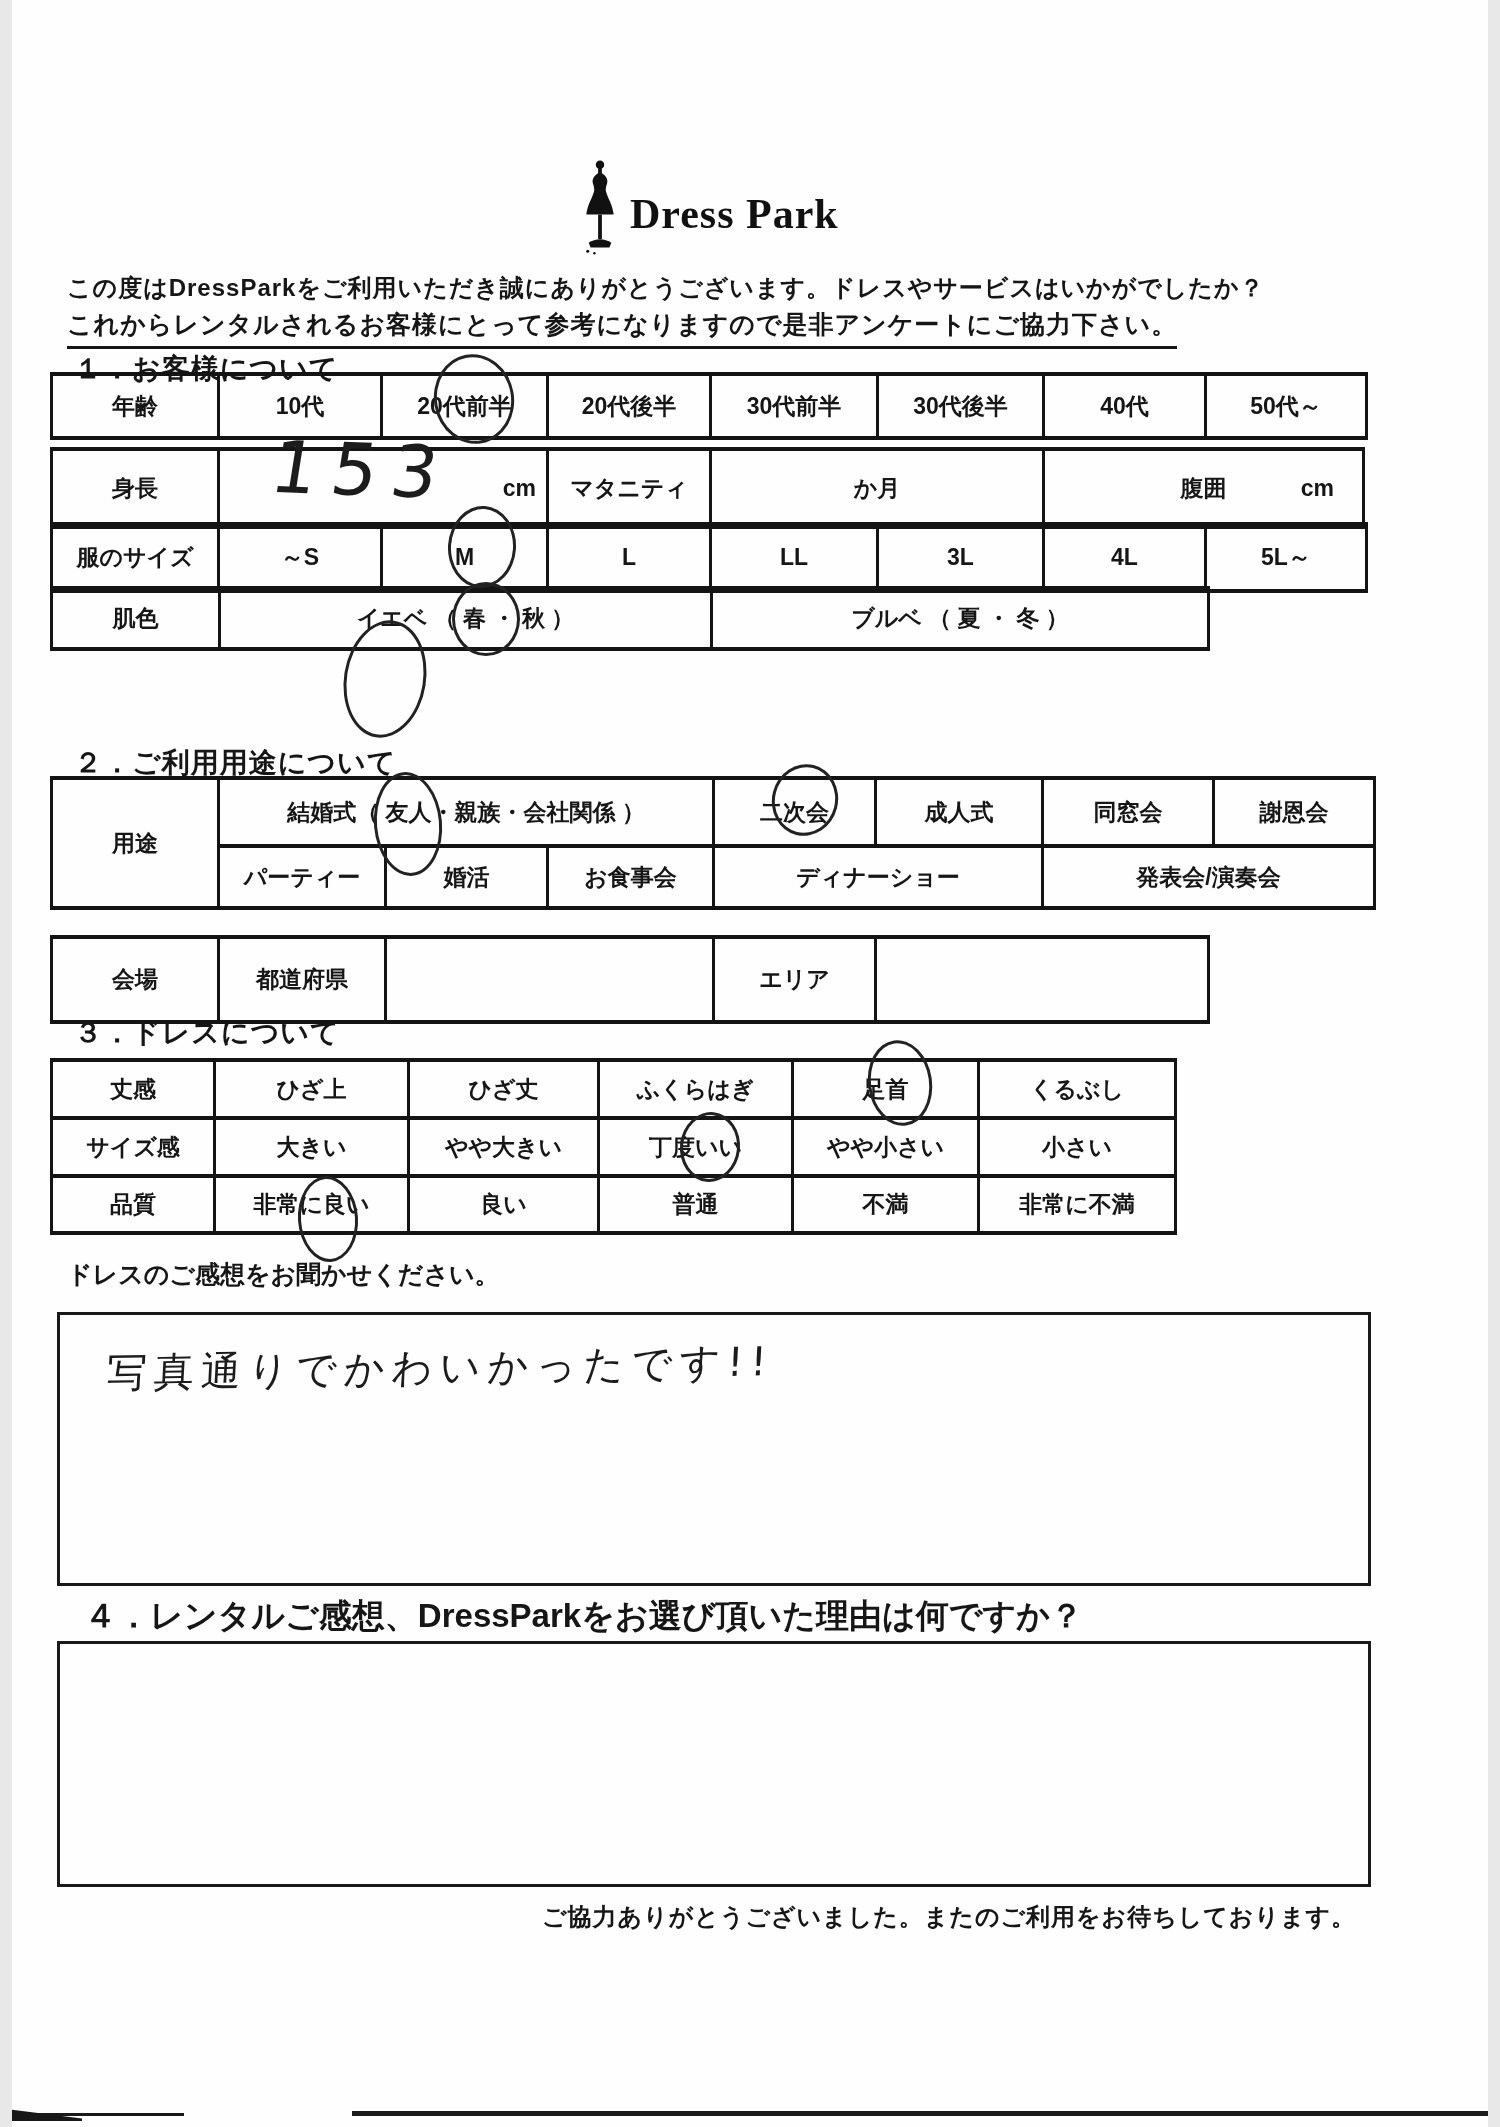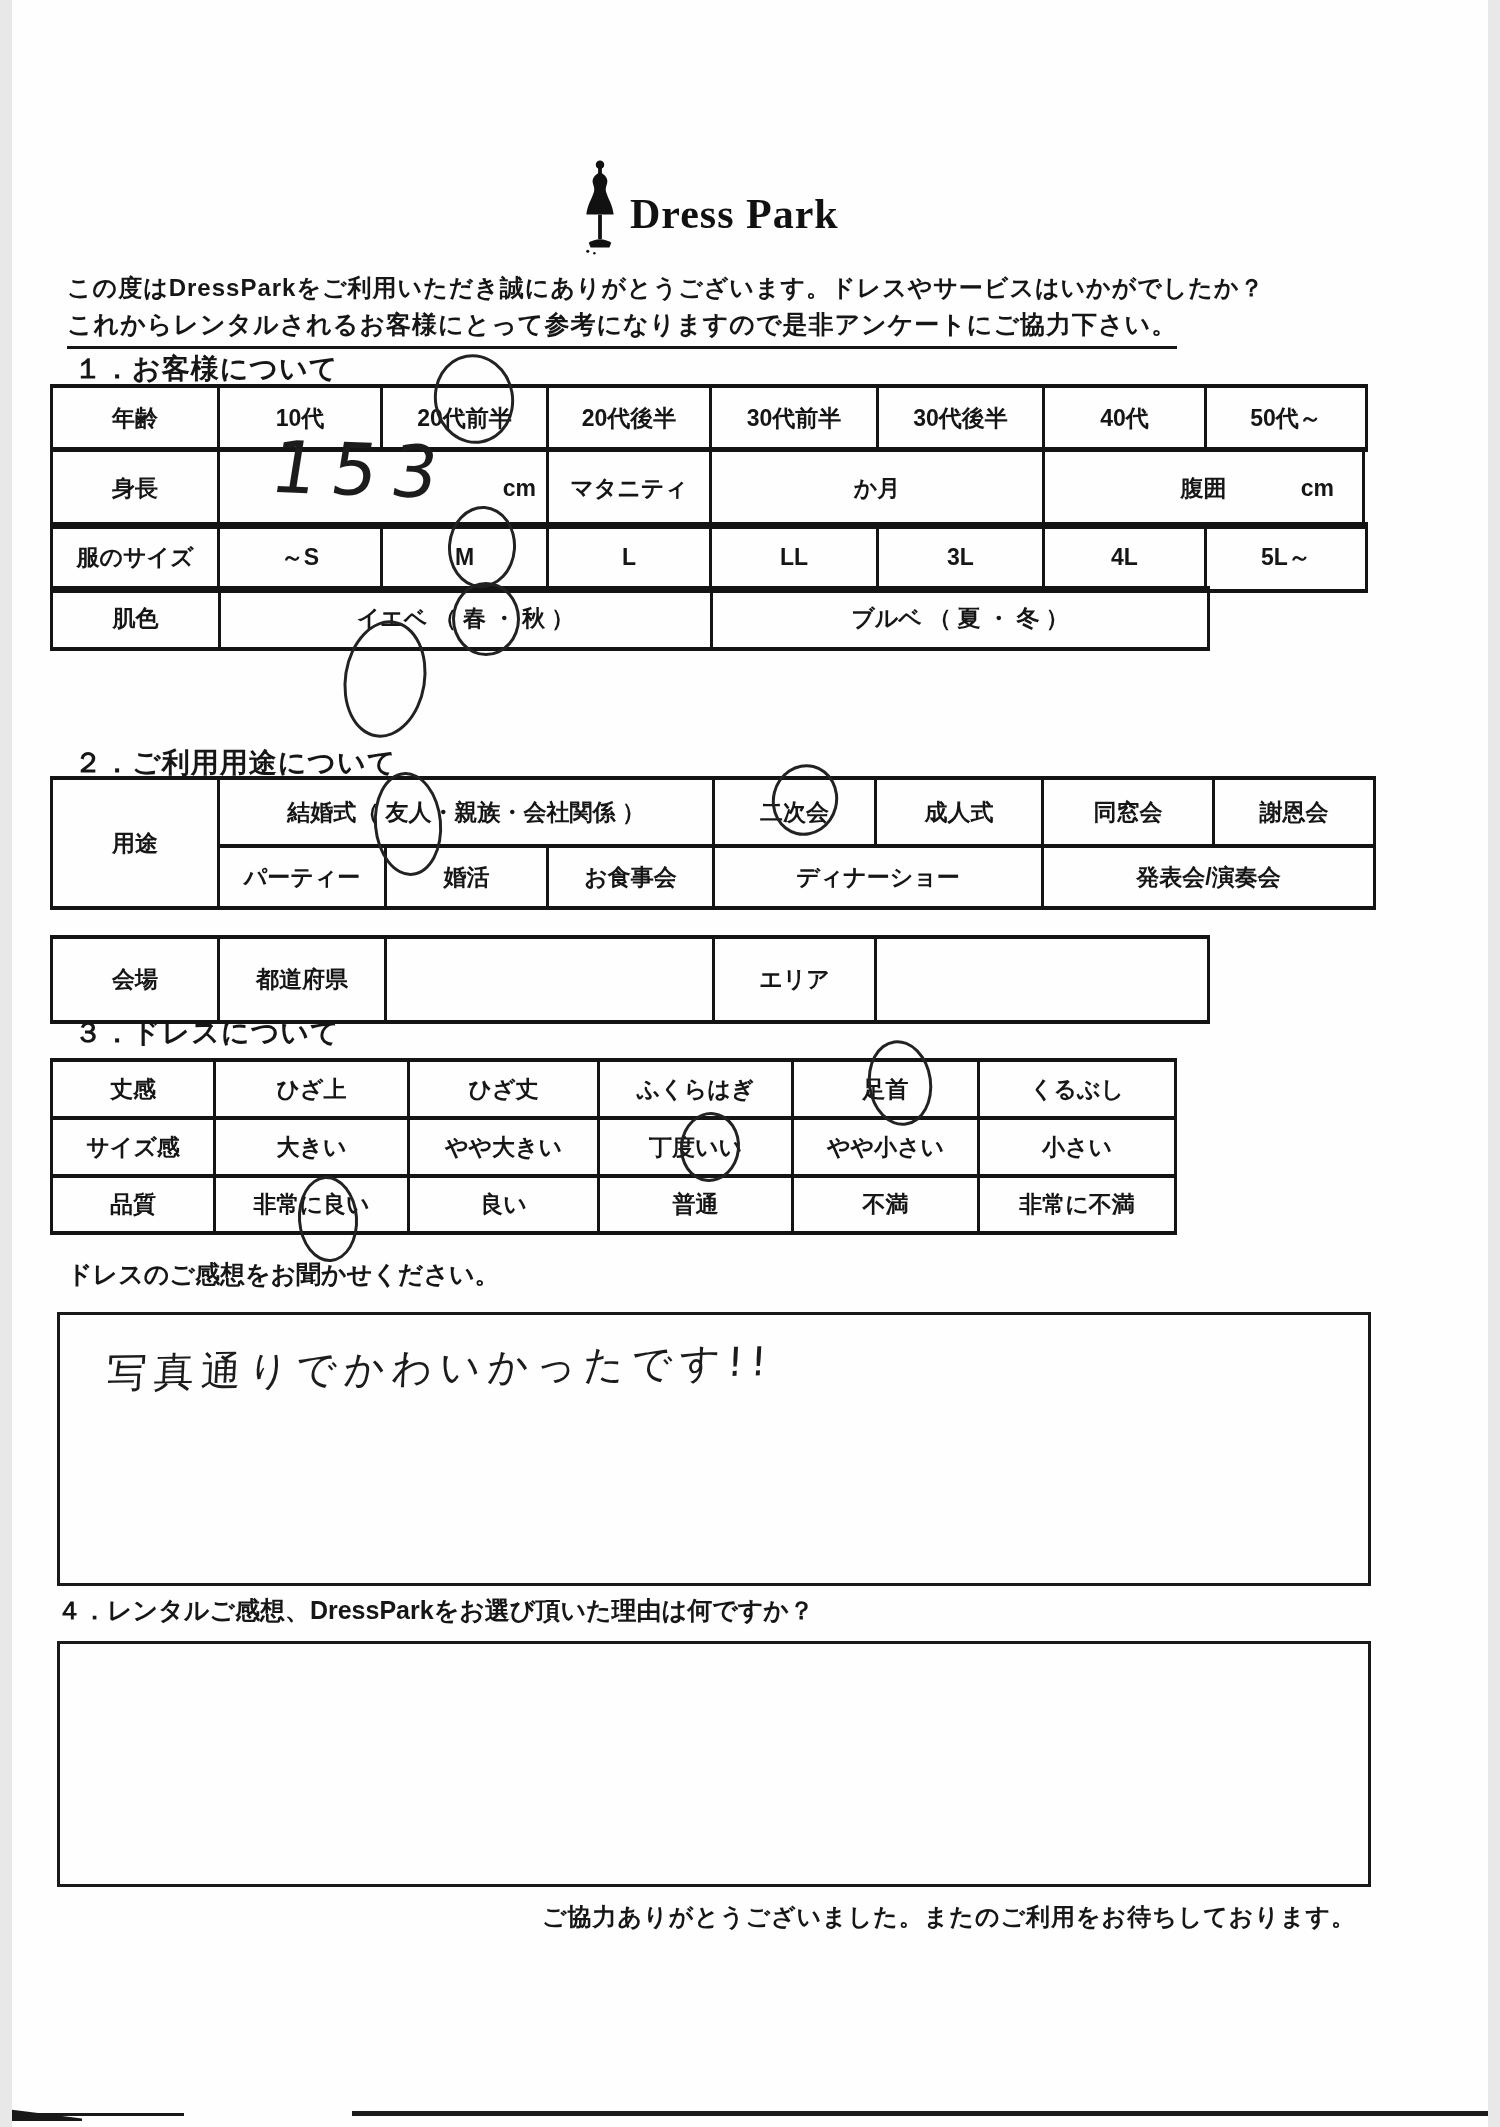--- a/index.html
+++ b/index.html
@@ -11,21 +11,21 @@
   .logo-text{font-family:"Liberation Serif","DejaVu Serif",serif;font-size:42px;font-weight:600;
              letter-spacing:1px;margin-left:12px;margin-top:30px;color:#111;}
   
   .txt{position:absolute;white-space:nowrap;}
   .intro1{left:55px;top:272px;font-size:24px;font-weight:600;letter-spacing:1px;}
   .intro2{left:55px;top:308px;font-size:25px;font-weight:800;letter-spacing:1px;
           border-bottom:3px solid #161616;padding-bottom:5px;}
   .sechead{font-size:28px;font-weight:800;letter-spacing:1px;}
   .s1h{left:62px;top:350px;} .s2h{left:62px;top:744px;} .s3h{left:62px;top:1014px;}
   .prompt{left:55px;top:1258px;font-size:25px;font-weight:800;}
-  .s4h{left:45px;top:1594px;font-size:25px;font-weight:800;}
+  .s4h{left:72px;top:1594px;font-size:33px;font-weight:800;}
   .footer{left:530px;top:1901px;font-size:24px;font-weight:600;letter-spacing:1px;}
   
   table.t{position:absolute;border-collapse:collapse;table-layout:fixed;}
   table.t td{border:3px solid #141414;border-top-width:4px;border-bottom-width:4px;
              text-align:center;vertical-align:middle;font-weight:bold;font-size:23px;
              padding:0;white-space:nowrap;overflow:visible;position:relative;}
   td.months-cell{text-align:right;padding-right:85px;}
   td.hval-cell{text-align:left;}
   .unit-right{position:absolute;right:10px;top:50%;transform:translateY(-50%);font-weight:bold;}
   td.waist-cell{text-align:left;padding-left:105px;}
@@ -73,21 +73,21 @@
         <circle cx="12" cy="99" r="1.3"></circle>
     </svg>
     <span class="logo-text">Dress Park</span>
   </div>
 
   <div class="txt intro1">この度はDressParkをご利用いただき誠にありがとうございます。ドレスやサービスはいかがでしたか？</div>
   <div class="txt intro2">これからレンタルされるお客様にとって参考になりますので是非アンケートにご協力下さい。</div>
 
   <div class="txt sechead s1h">１．お客様について</div>
 
-  <table class="t" style="left:38px;top:384px;width:1315px;">
+  <table class="t" style="left:38px;top:372px;width:1315px;">
     <colgroup>
         <col style="width:167px">
         <col style="width:163px">
         <col style="width:166px">
         <col style="width:163px">
         <col style="width:167px">
         <col style="width:166px">
         <col style="width:162px">
         <col style="width:161px">
       </colgroup>

